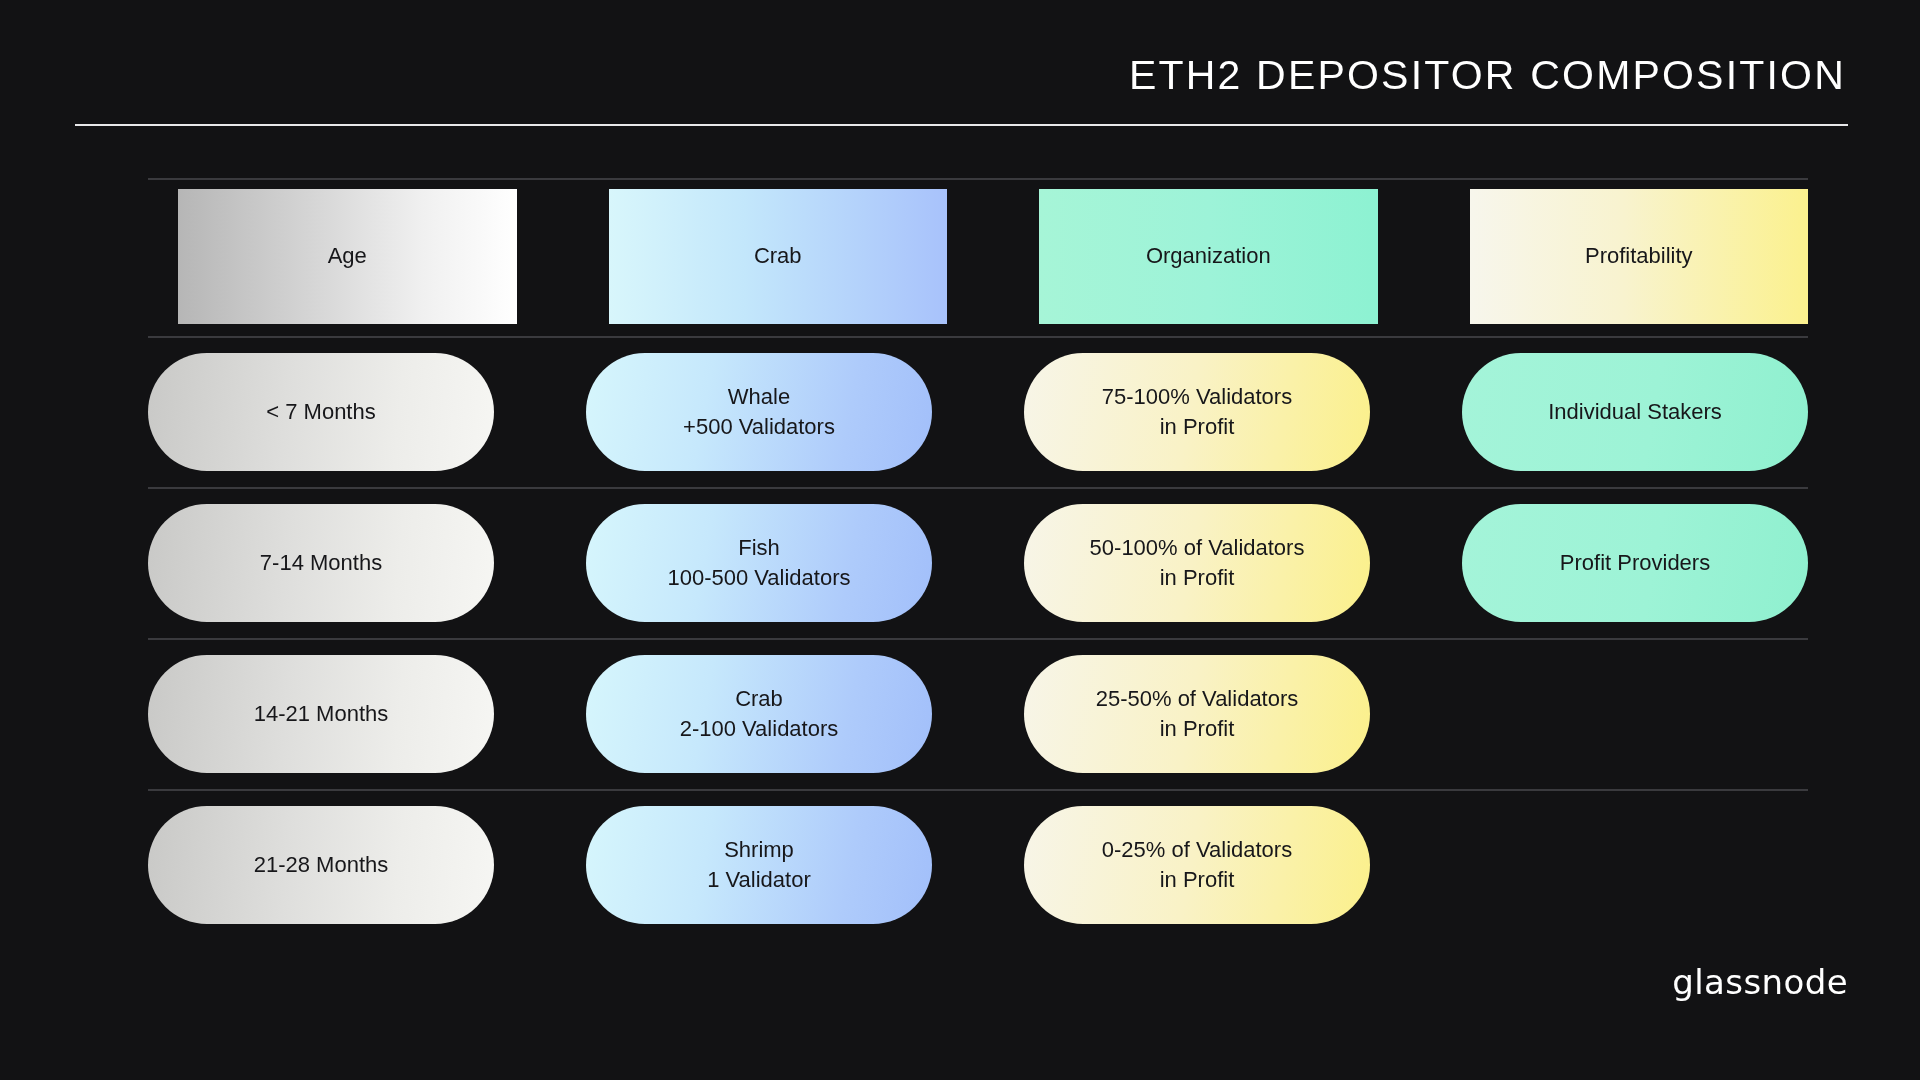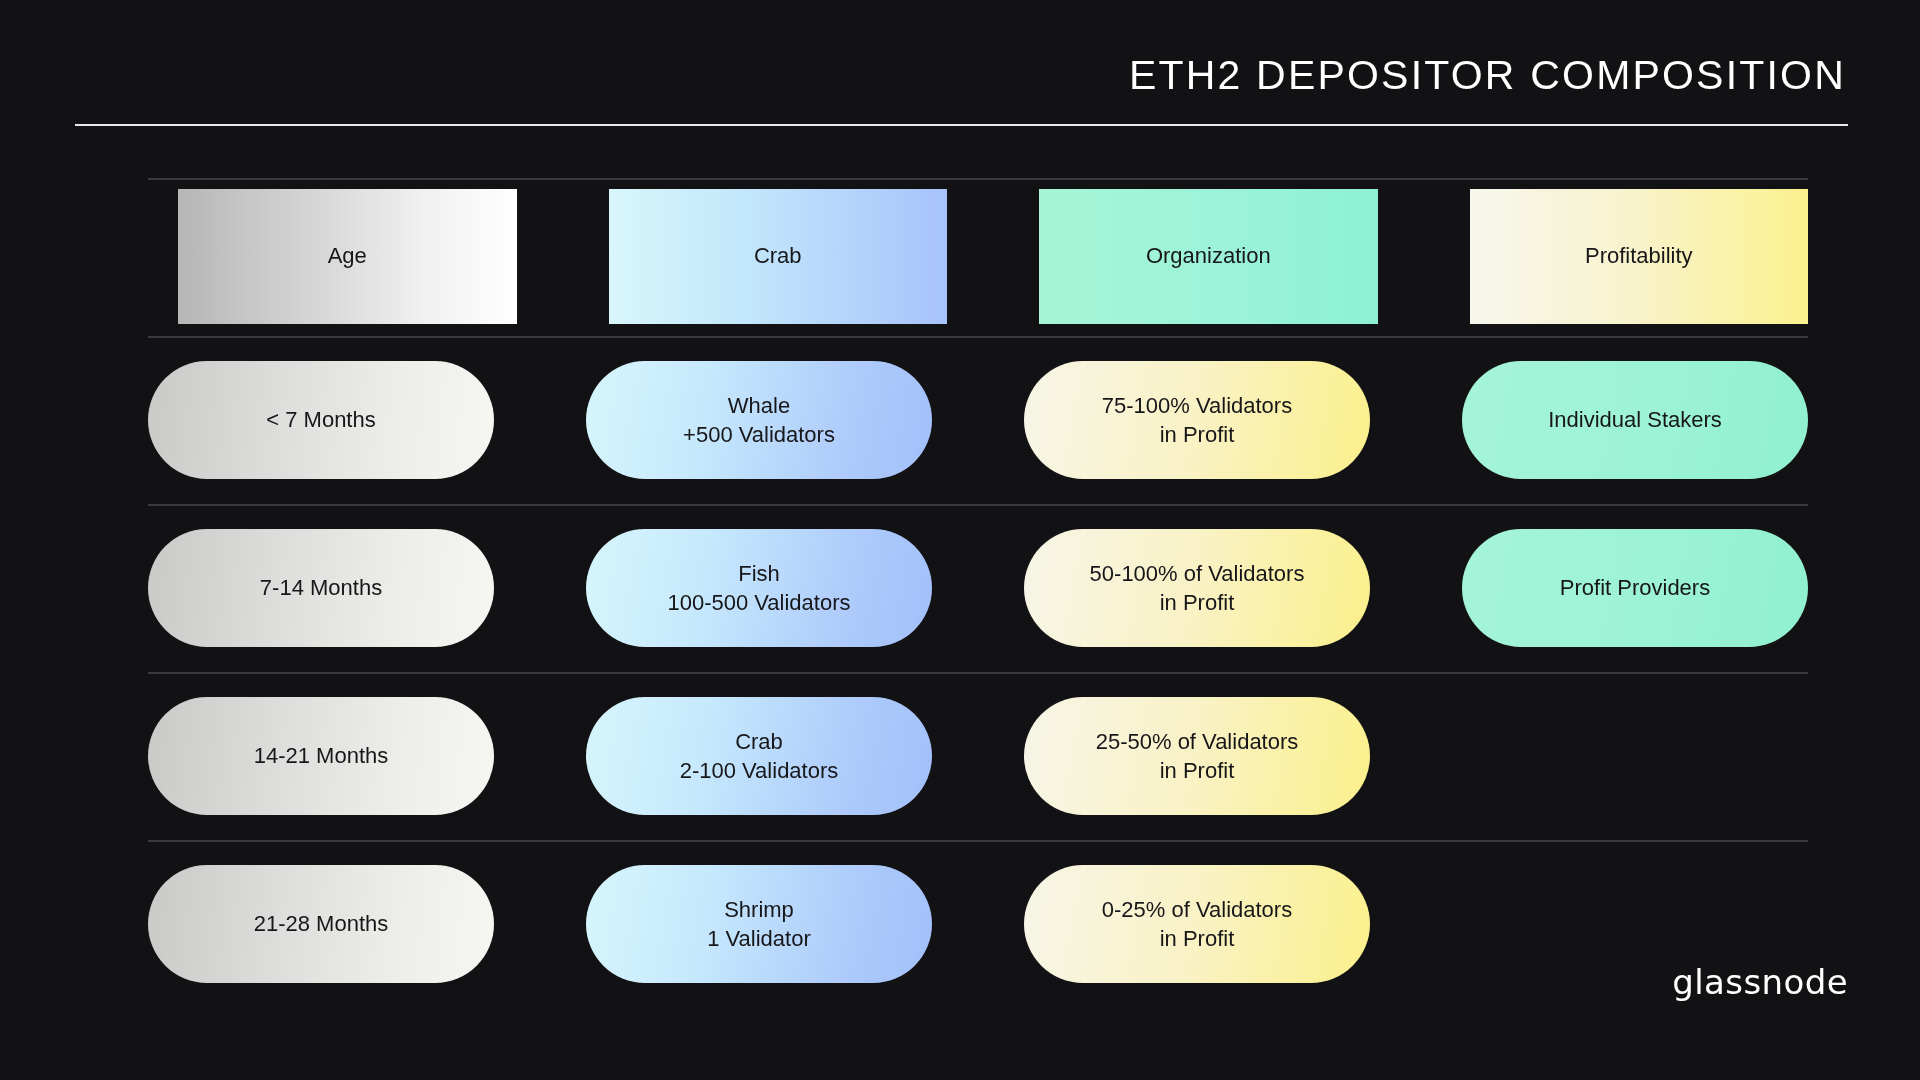--- a/index.html
+++ b/index.html
@@ -84,21 +84,21 @@
     align-items: center;
     justify-content: center;
     color: #17171a;
     font-size: 22px;
     font-weight: 400;
     text-align: center;
     line-height: 1.3;
   }
 
   
-  .pill-row { height: 168px; }
+  .pill-row { height: 151px; }
 
   .pill {
     width: 100%;
     height: 118px;
     border-radius: 60px;
     display: flex;
     flex-direction: column;
     align-items: center;
     justify-content: center;
     color: #17171a;

